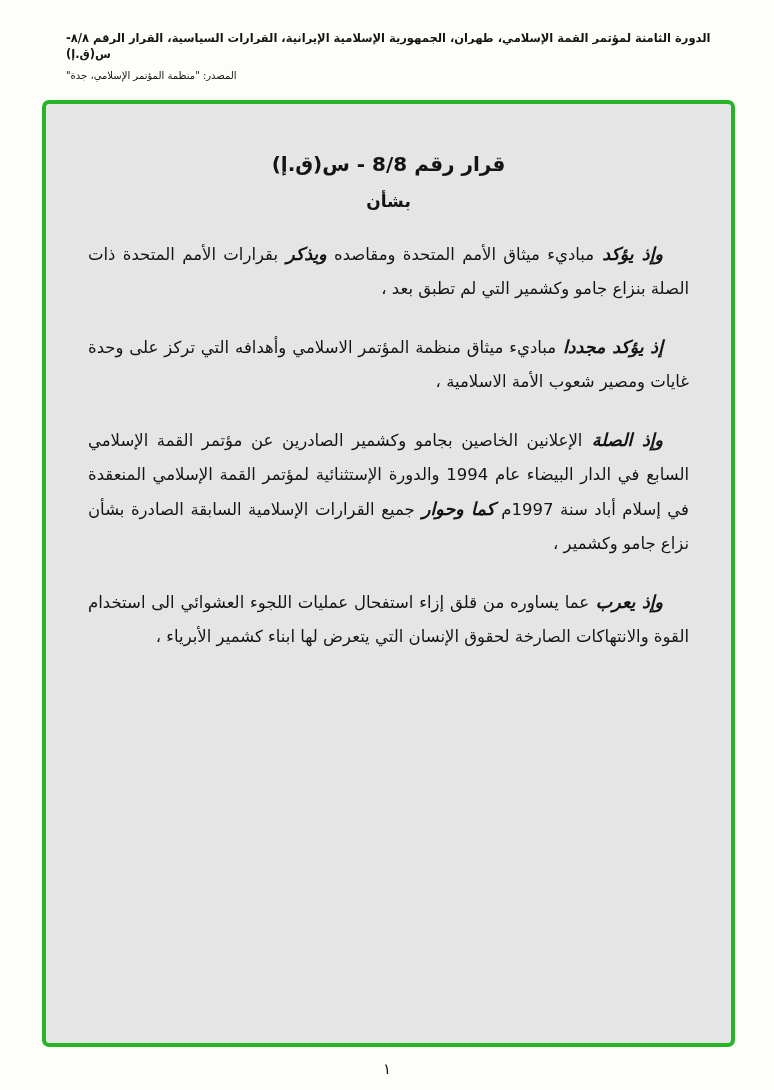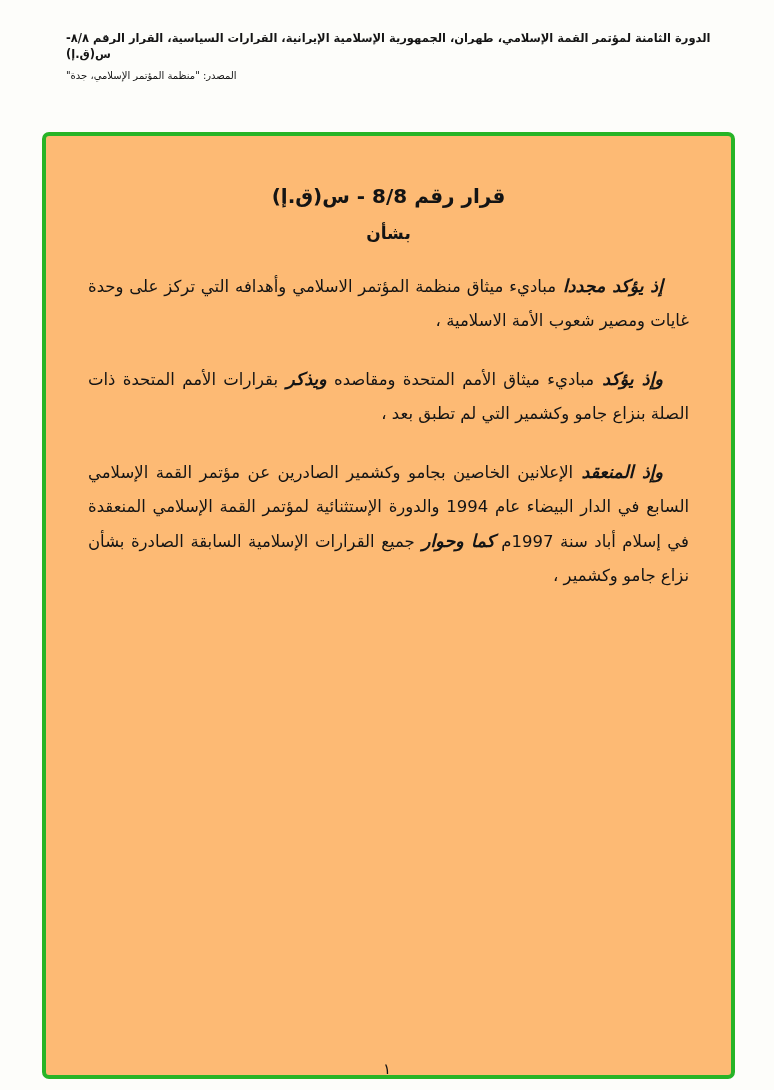--- a/index.html
+++ b/index.html
@@ -37,22 +37,21 @@
     position: absolute;
     left: 42px;
     top: 100px;
     width: 693px;
     height: 947px;
     box-sizing: border-box;
     border: 4px solid #27b427;
     border-radius: 7px;
     padding: 48px 42px 12px 42px;
     direction: rtl;
-    background: #fdba74;
-    margin-top: 32px;
+    background: #e5e5e5;
   }
 
   .title { text-align: center; font-weight: bold; }
   .title .t1 { font-size: 20px; margin-bottom: 15px; letter-spacing: 1px; }
   .title .t2 { font-size: 17px; margin-bottom: 15px; letter-spacing: 3px; }
   .title .t3 { font-size: 19px; letter-spacing: 1px; }
 
   .body-text { margin-top: 26px; }
   .para {
     font-size: 16.5px;
@@ -83,19 +82,20 @@
   <div class="line1">الدورة الثامنة لمؤتمر القمة الإسلامي، طهران، الجمهورية الإسلامية الإيرانية، القرارات السياسية، القرار الرقم ٨/٨-س(ق.إ)</div>
   <div class="line2">المصدر:  "منظمة المؤتمر الإسلامي، جدة"</div>
 </div>
 
 <div class="frame" style="border-color: rgb(39, 180, 39);">
   <div class="title">
     <div class="t1">قرار رقم 8/8 - س(ق.إ)</div>
     <div class="t2">بشأن</div>
   </div>
   <div class="body-text">
+      <p class="para"><span class="lead">وإذ يؤكد </span><span>مباديء ميثاق الأمم المتحدة ومقاصده </span><span class="lead">ويذكر </span><span>بقرارات الأمم المتحدة ذات الصلة بنزاع جامو وكشمير التي لم تطبق بعد ،</span></p>
       <p class="para"><span class="lead">إذ يؤكد مجددا </span><span>مباديء ميثاق منظمة المؤتمر الاسلامي وأهدافه التي تركز على وحدة غايات ومصير شعوب الأمة الاسلامية ،</span></p>
-      <p class="para"><span class="lead">وإذ يؤكد </span><span>مباديء ميثاق الأمم المتحدة ومقاصده </span><span class="lead">ويذكر </span><span>بقرارات الأمم المتحدة ذات الصلة بنزاع جامو وكشمير التي لم تطبق بعد ،</span></p>
-      <p class="para"><span class="lead">وإذ المنعقد </span><span>الإعلانين الخاصين بجامو وكشمير الصادرين عن مؤتمر القمة الإسلامي السابع في الدار البيضاء عام 1994 والدورة الإستثنائية لمؤتمر القمة الإسلامي المنعقدة في إسلام أباد سنة 1997م </span><span class="lead">كما وحوار </span><span>جميع القرارات الإسلامية السابقة الصادرة بشأن نزاع جامو وكشمير ،</span></p>
+      <p class="para"><span class="lead">وإذ الصلة </span><span>الإعلانين الخاصين بجامو وكشمير الصادرين عن مؤتمر القمة الإسلامي السابع في الدار البيضاء عام 1994 والدورة الإستثنائية لمؤتمر القمة الإسلامي المنعقدة في إسلام أباد سنة 1997م </span><span class="lead">كما وحوار </span><span>جميع القرارات الإسلامية السابقة الصادرة بشأن نزاع جامو وكشمير ،</span></p>
+      <p class="para"><span class="lead">وإذ يعرب </span><span>عما يساوره من قلق إزاء استفحال عمليات اللجوء العشوائي الى  استخدام القوة والانتهاكات الصارخة لحقوق الإنسان التي يتعرض لها ابناء كشمير الأبرياء ،</span></p>
     </div>
 </div>
 
 <div class="page-number">١</div>
 
 </body></html>

